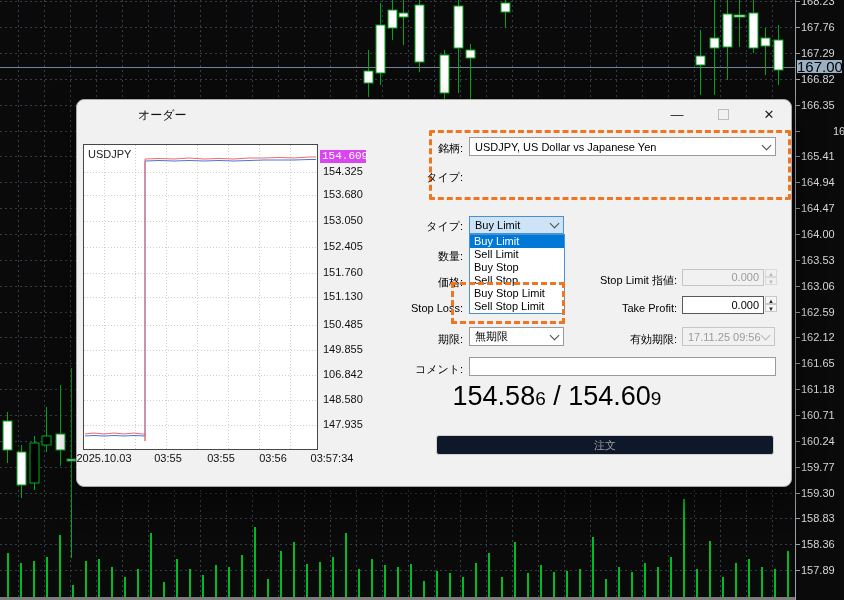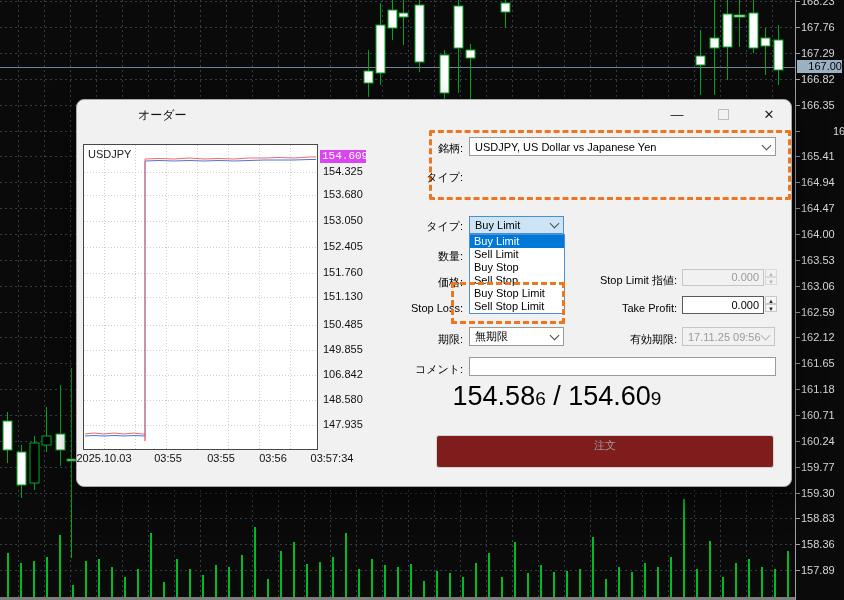--- a/index.html
+++ b/index.html
@@ -1,21 +1,21 @@
 <!DOCTYPE html>
 <html><head>
 <meta charset="utf-8">
 <style>
   html,body{margin:0;padding:0;background:#000;}
   .screen{position:relative;width:844px;height:600px;background:#0a0a0a;overflow:hidden;
           font-family:"Liberation Sans","DejaVu Sans",sans-serif;}
   #bg-svg{position:absolute;left:0;top:0;}
   .scale-label{position:absolute;left:801px;font-size:11px;color:#d4d7db;height:12px;line-height:12px;}
   .current-price-box{position:absolute;left:797px;width:45px;height:13px;background:#9cb0c4;
-          color:#000;font-size:11px;line-height:13px;text-align:right;}
+          color:#000;font-size:15px;line-height:13px;text-align:right;}
   
   .dialog{position:absolute;left:76px;top:99px;width:714px;height:386px;background:#f1f1f1;
           border:1px solid #a8a8a8;border-radius:8px;box-shadow:0 12px 30px rgba(0,0,0,.55);}
   .dlg-title{position:absolute;left:14px;top:7px;font-size:12px;color:#111;margin-left:47px;}
   .win-controls{position:absolute;top:3px;right:12px;display:flex;gap:26px;}
   .win-btn{width:20px;height:22px;display:flex;align-items:center;justify-content:center;
           font-size:13px;color:#222;cursor:pointer;}
   .max-box{width:9px;height:9px;border:1px solid #bdbdbd;display:inline-block;}
   
   #mc-svg{position:absolute;left:6px;top:44px;background:#fff;border:1px solid #474747;}
@@ -66,21 +66,21 @@
              background:#f6f6f6;color:#222;box-sizing:border-box;}
   .spin.disabled span{color:#b8b8b8;border-color:#dadada;background:#f1f1f1;}
   #spin-stoplimit{left:688px;top:169px;height:17px;}
   #spin-takeprofit{left:688px;top:196px;height:18px;}
   #inp-comment{position:absolute;left:392px;top:257px;width:307px;height:19px;background:#fff;
                border:1px solid #9a9a9a;box-sizing:border-box;font-size:11px;padding:0 4px;
                font-family:inherit;}
   #quote{position:absolute;left:240px;top:281px;width:480px;text-align:center;font-size:27px;
          color:#000;}
   #quote .pip{font-size:19px;}
-  #btn-submit{position:absolute;left:359px;top:335px;width:338px;height:33px;background:#7f1d1d;
+  #btn-submit{position:absolute;left:359px;top:335px;width:338px;height:20px;background:#0f172a;
          border:1px solid #d2d2d2;border-radius:3px;font-size:11px;color:#9f9f9f;text-align:center;
          line-height:18px;box-sizing:border-box;cursor:pointer;}
 </style>
 </head>
 <body>
 
 <div class="screen">
 
   <svg id="bg-svg" width="844" height="600">
       <line x1="18.5" y1="0" x2="18.5" y2="597" stroke="#333d49" stroke-width="1" stroke-dasharray="2,3"></line>

